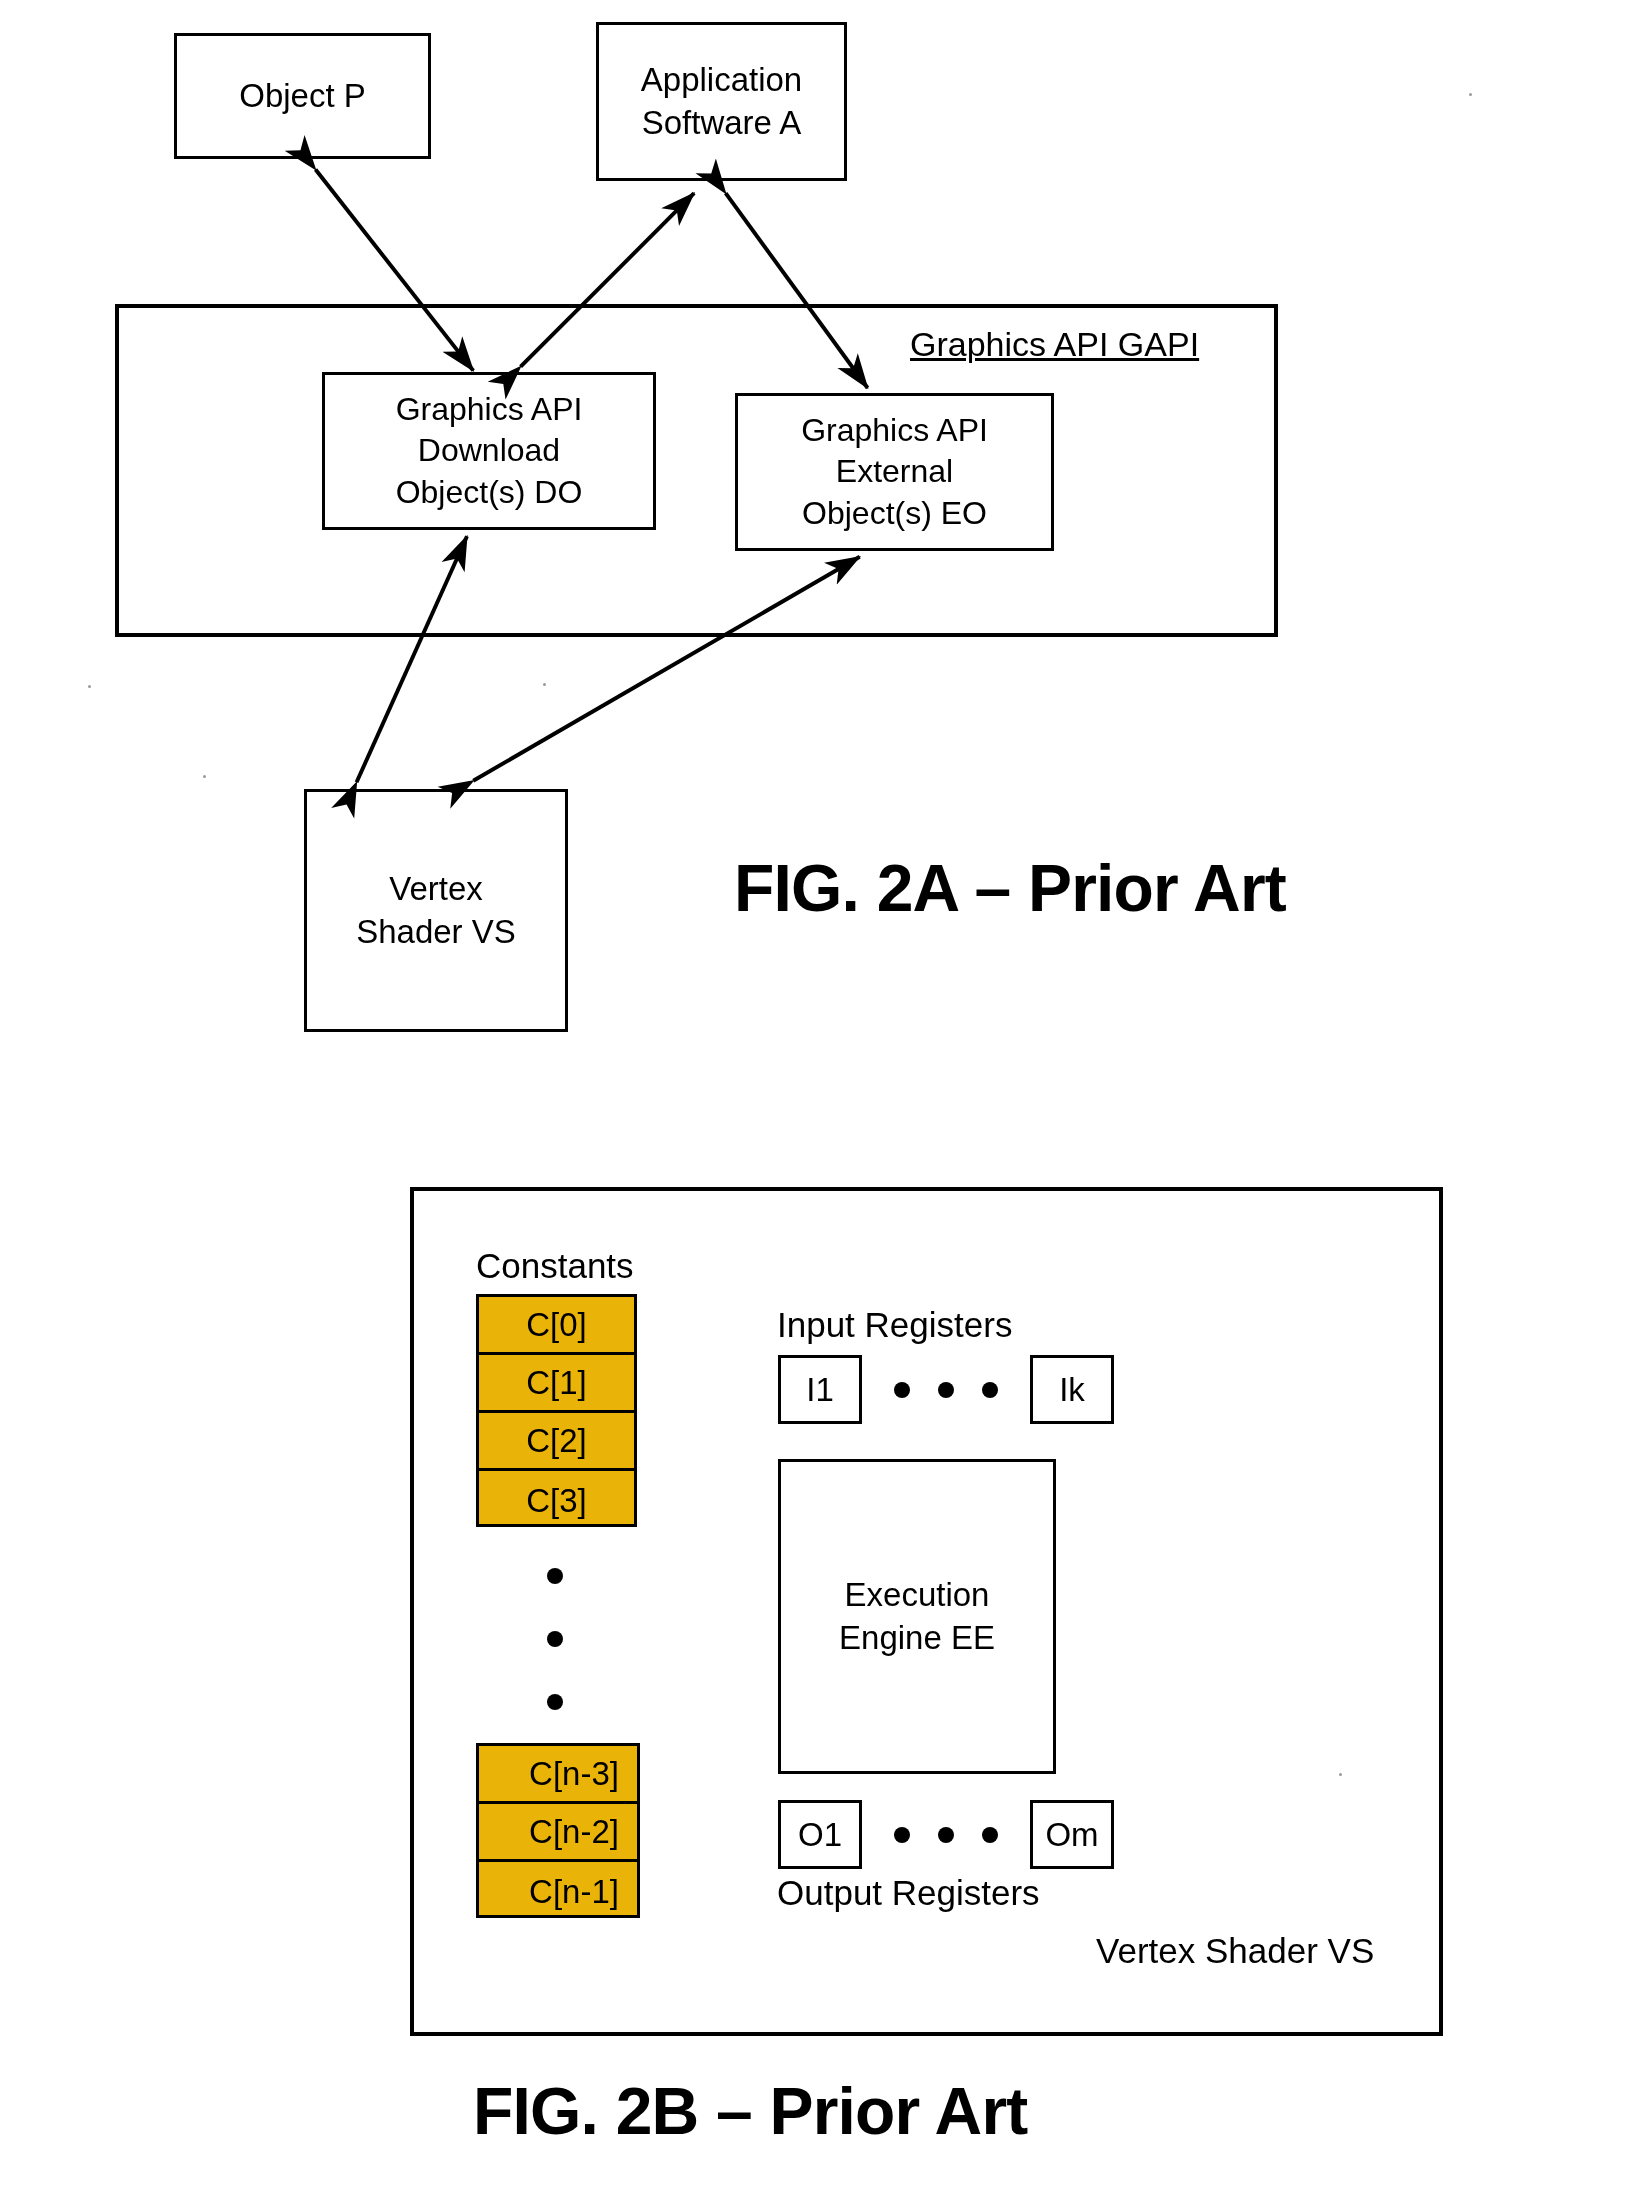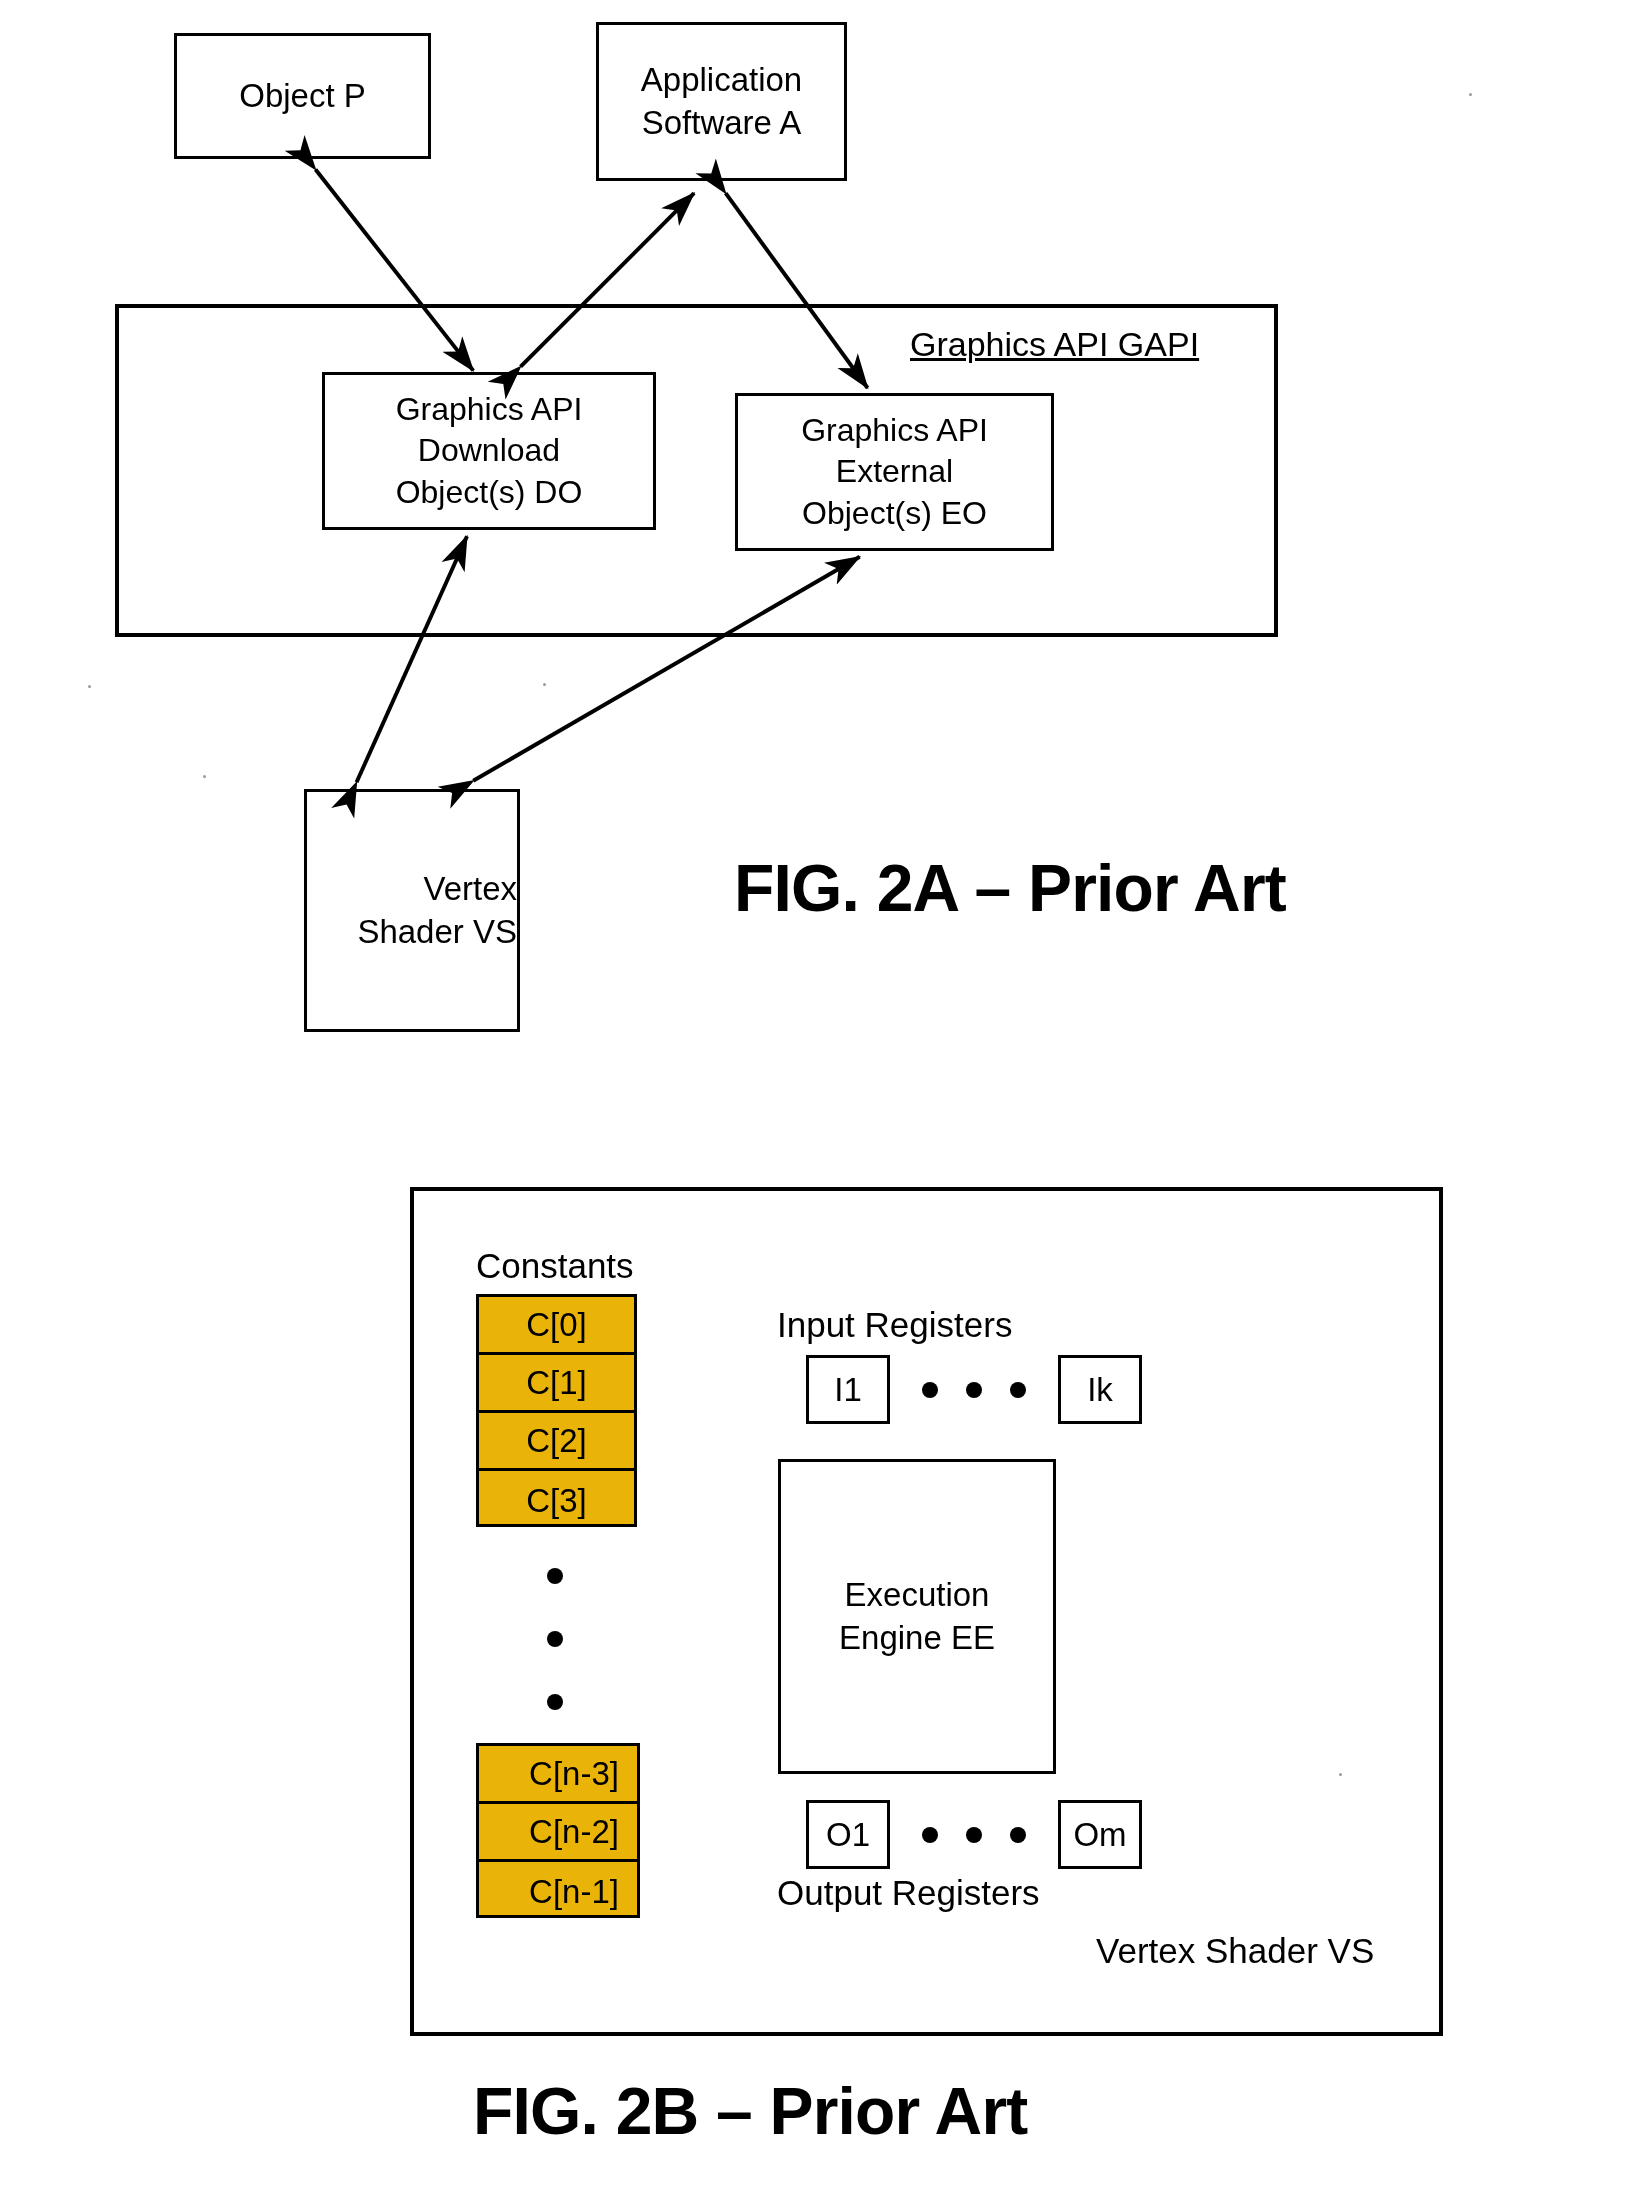--- a/index.html
+++ b/index.html
@@ -59,21 +59,21 @@
   }
 
   
   #fig2a-program-p       { left: 174px;  top: 33px;   width: 257px; height: 126px; font-size: 33px; }
   #fig2a-app-software-a  { left: 596px;  top: 22px;   width: 251px; height: 159px; font-size: 33px; }
   #fig2a-gapi-outer      { left: 115px;  top: 304px;  width: 1163px; height: 333px;
                            display: block; border-width: 4px; }
   #fig2a-gapi-label      { left: 910px; top: 325px;  font-size: 34px; }
   #fig2a-do-box          { left: 322px;  top: 372px;  width: 334px; height: 158px; font-size: 32px; }
   #fig2a-eo-box          { left: 735px;  top: 393px;  width: 319px; height: 158px; font-size: 32px; }
-  #fig2a-vs-box          { left: 304px;  top: 789px; width: 216px; height: 243px; font-size: 33px; align-items: flex-end; }
+  #fig2a-vs-box          { left: 304px;  top: 789px; width: 264px; height: 243px; font-size: 33px; }
   #fig2a-caption         { left: 734px;  top: 850px; font-size: 66px; }
 
   
   #fig2b-outer           { left: 410px;  top: 1187px; width: 1033px; height: 849px;
                            display: block; border-width: 4px; }
 
   #fig2b-constants-label { left: 476px;  top: 1246px; font-size: 35px; }
 
   .const-stack {
     position: absolute;
@@ -111,21 +111,20 @@
   }
   #fig2b-const-vdots { left: 547px; top: 1568px; width: 16px; height: 142px; }
 
   #fig2b-input-label  { left: 777px;  top: 1305px; font-size: 35px; }
   #fig2b-output-label { left: 777px;  top: 1873px; font-size: 35px; }
 
   .reg-row {
     position: absolute;
     display: flex;
     align-items: center;
-    margin-left: 28px;
   }
   .reg-box {
     border: 3.2px solid #000;
     box-sizing: border-box;
     display: flex;
     align-items: center;
     justify-content: center;
     font-size: 33px;
     background: #fff;
   }

